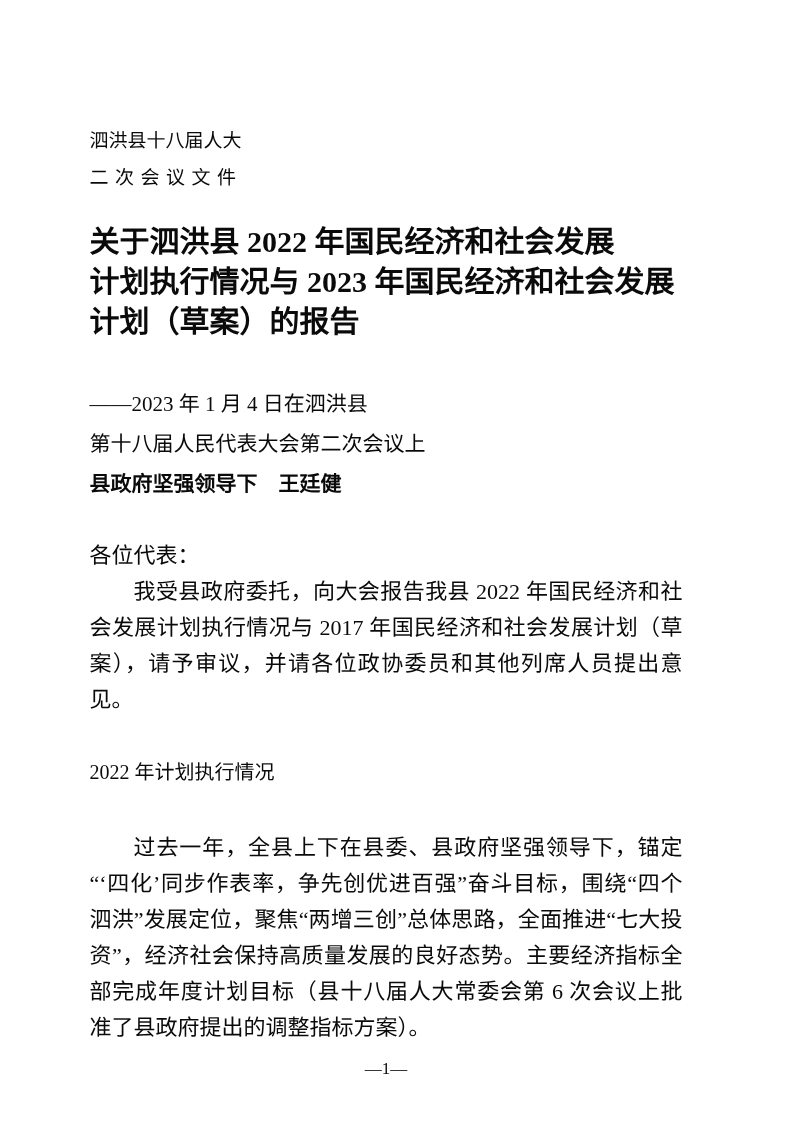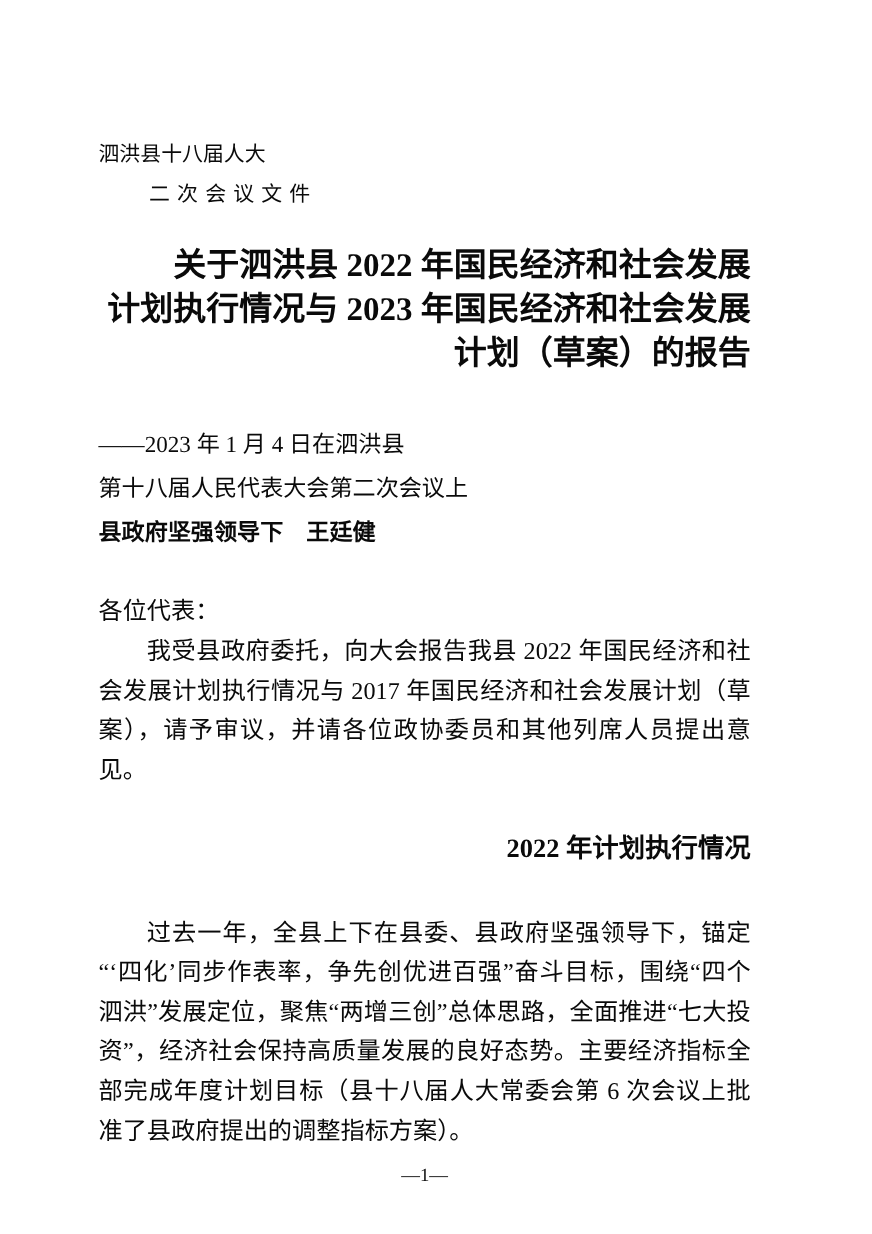--- a/index.html
+++ b/index.html
@@ -20,30 +20,29 @@
     overflow: hidden;
   }
 
   
   .doc-header {
     font-size: 19px;
     line-height: 37px;
   }
   .doc-header-line2 {
     letter-spacing: 6.5px;
-    margin-left: 46px;
   }
 
   
   .doc-title {
     margin: 26px 0 0 0;
     font-size: 30px;
     font-weight: bold;
     line-height: 40px;
-    text-align: right;
+    text-align: left;
   }
   .title-line {
     display: block;
   }
 
   
   .doc-meta {
     margin-top: 42px;
     font-size: 21px;
     line-height: 40px;
@@ -62,24 +61,24 @@
     margin: 0;
   }
   .para {
     text-align: justify;
   }
   .indent {
     text-indent: 2em;
   }
   .section-heading {
     margin: 36px 0 40px 0;
-    font-size: 24px;
-    font-weight: bold;
+    font-size: 20px;
+    font-weight: normal;
     line-height: 36px;
-    text-align: right;
+    text-align: left;
   }
 
   
   .doc-footer {
     margin-top: 12px;
     text-align: center;
     font-size: 17px;
     line-height: 22px;
   }
 </style>

